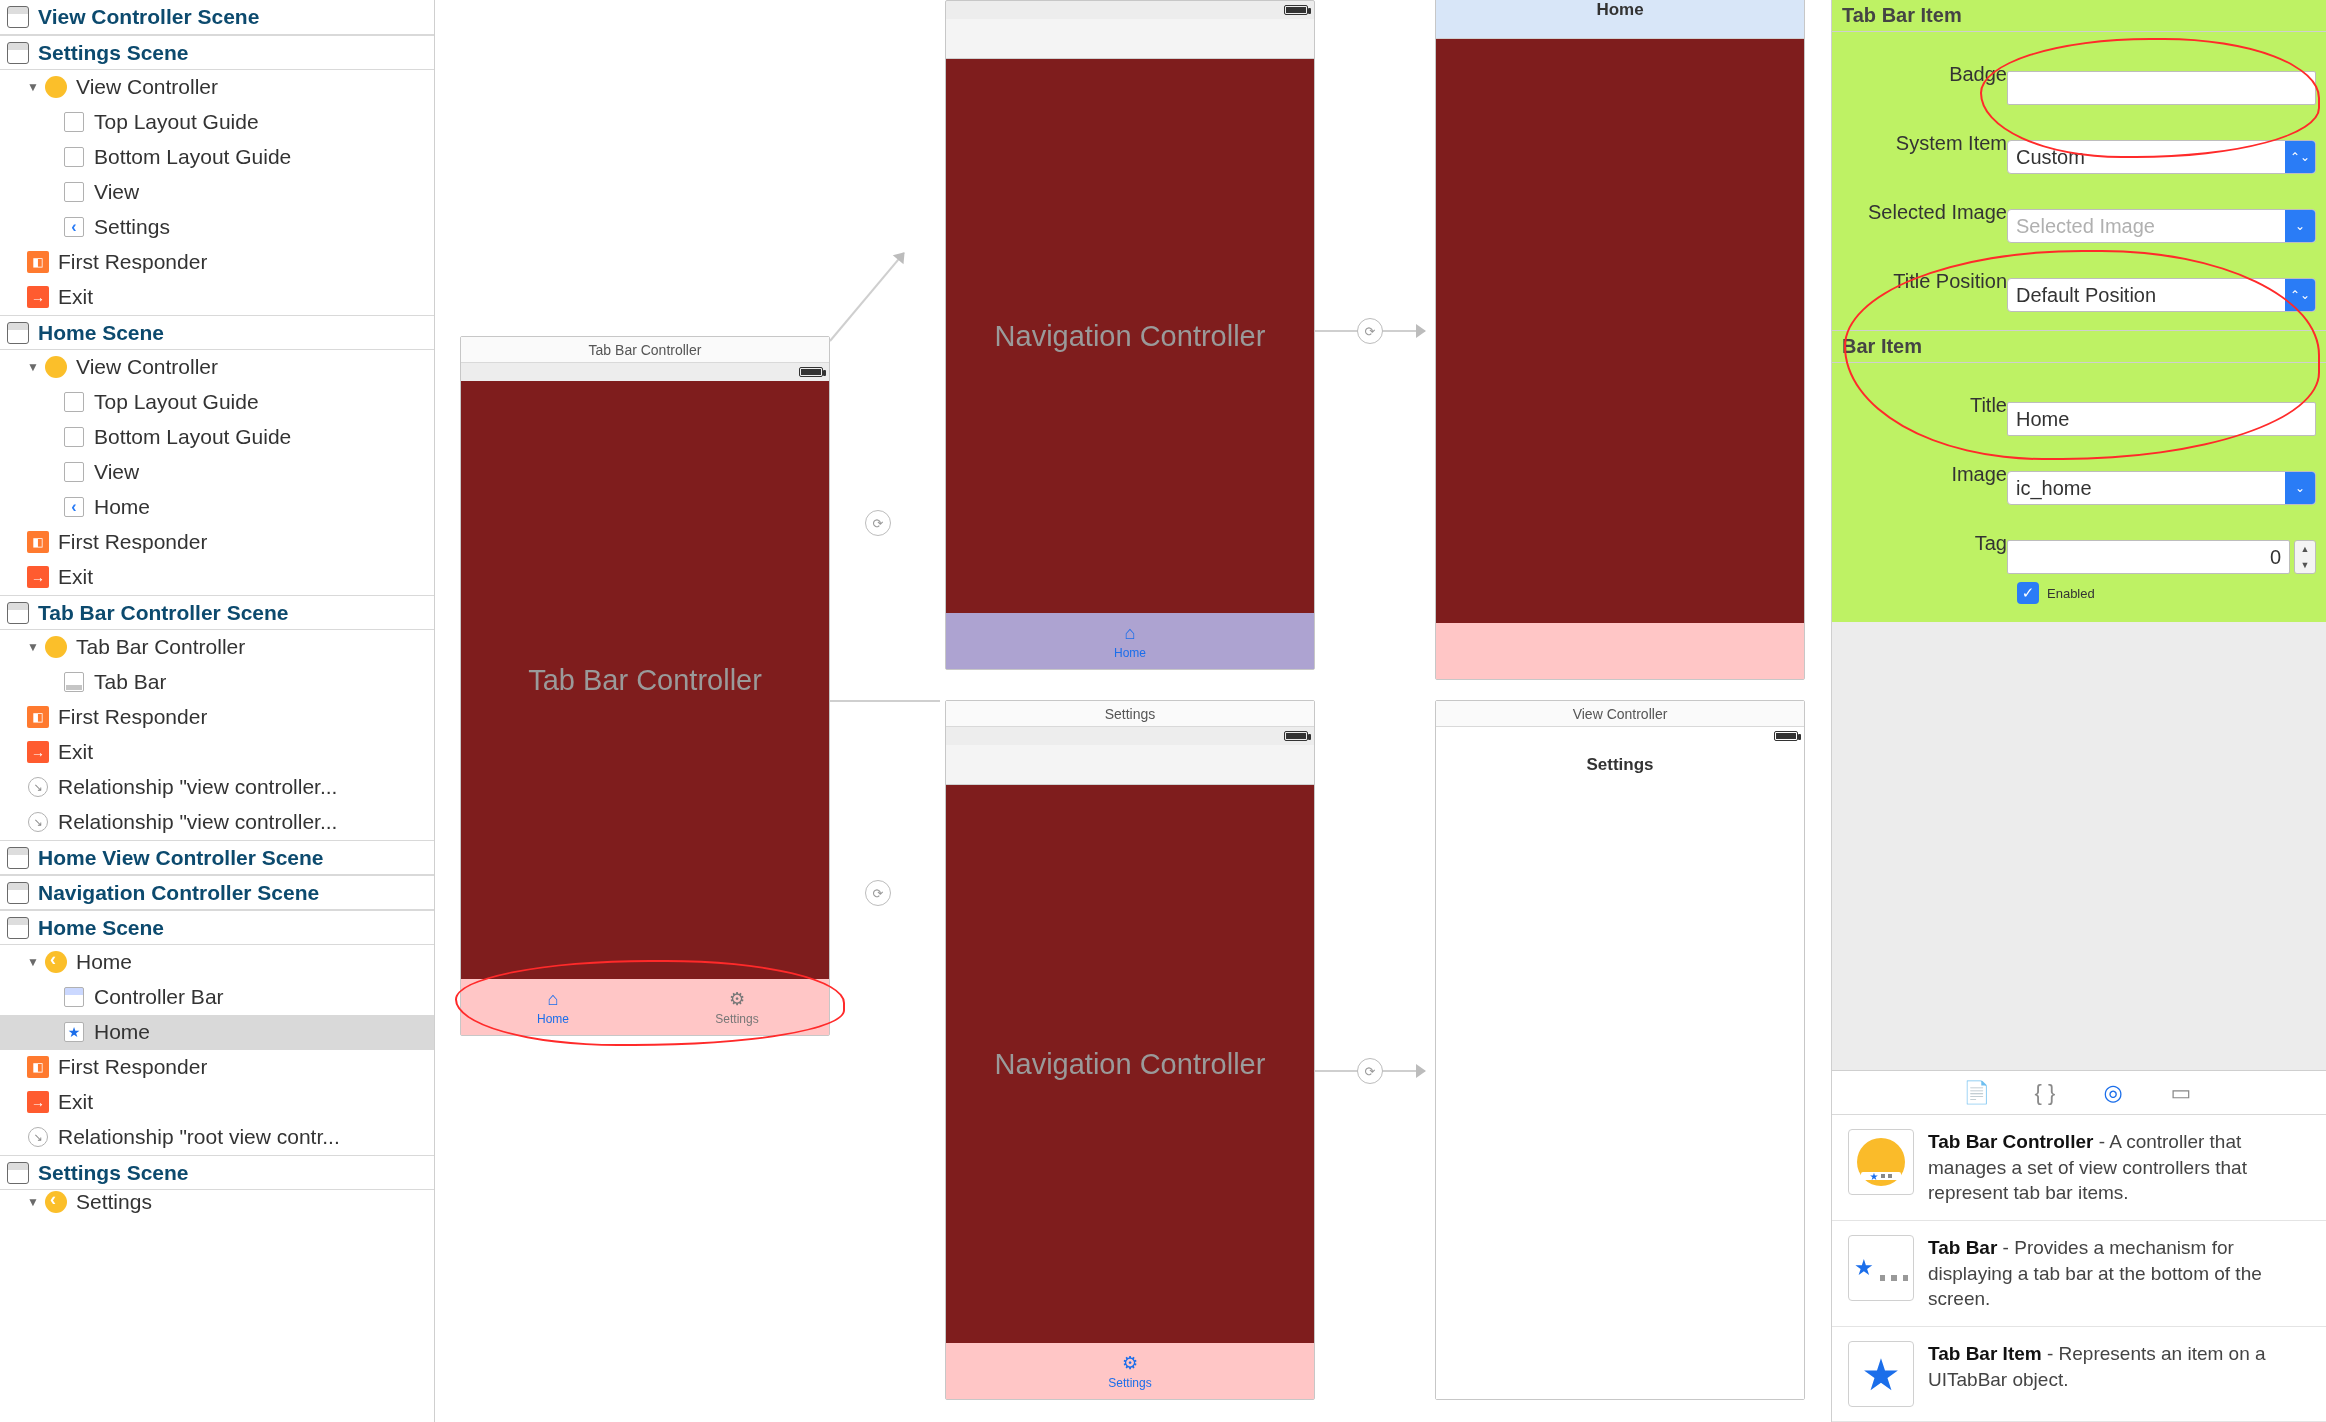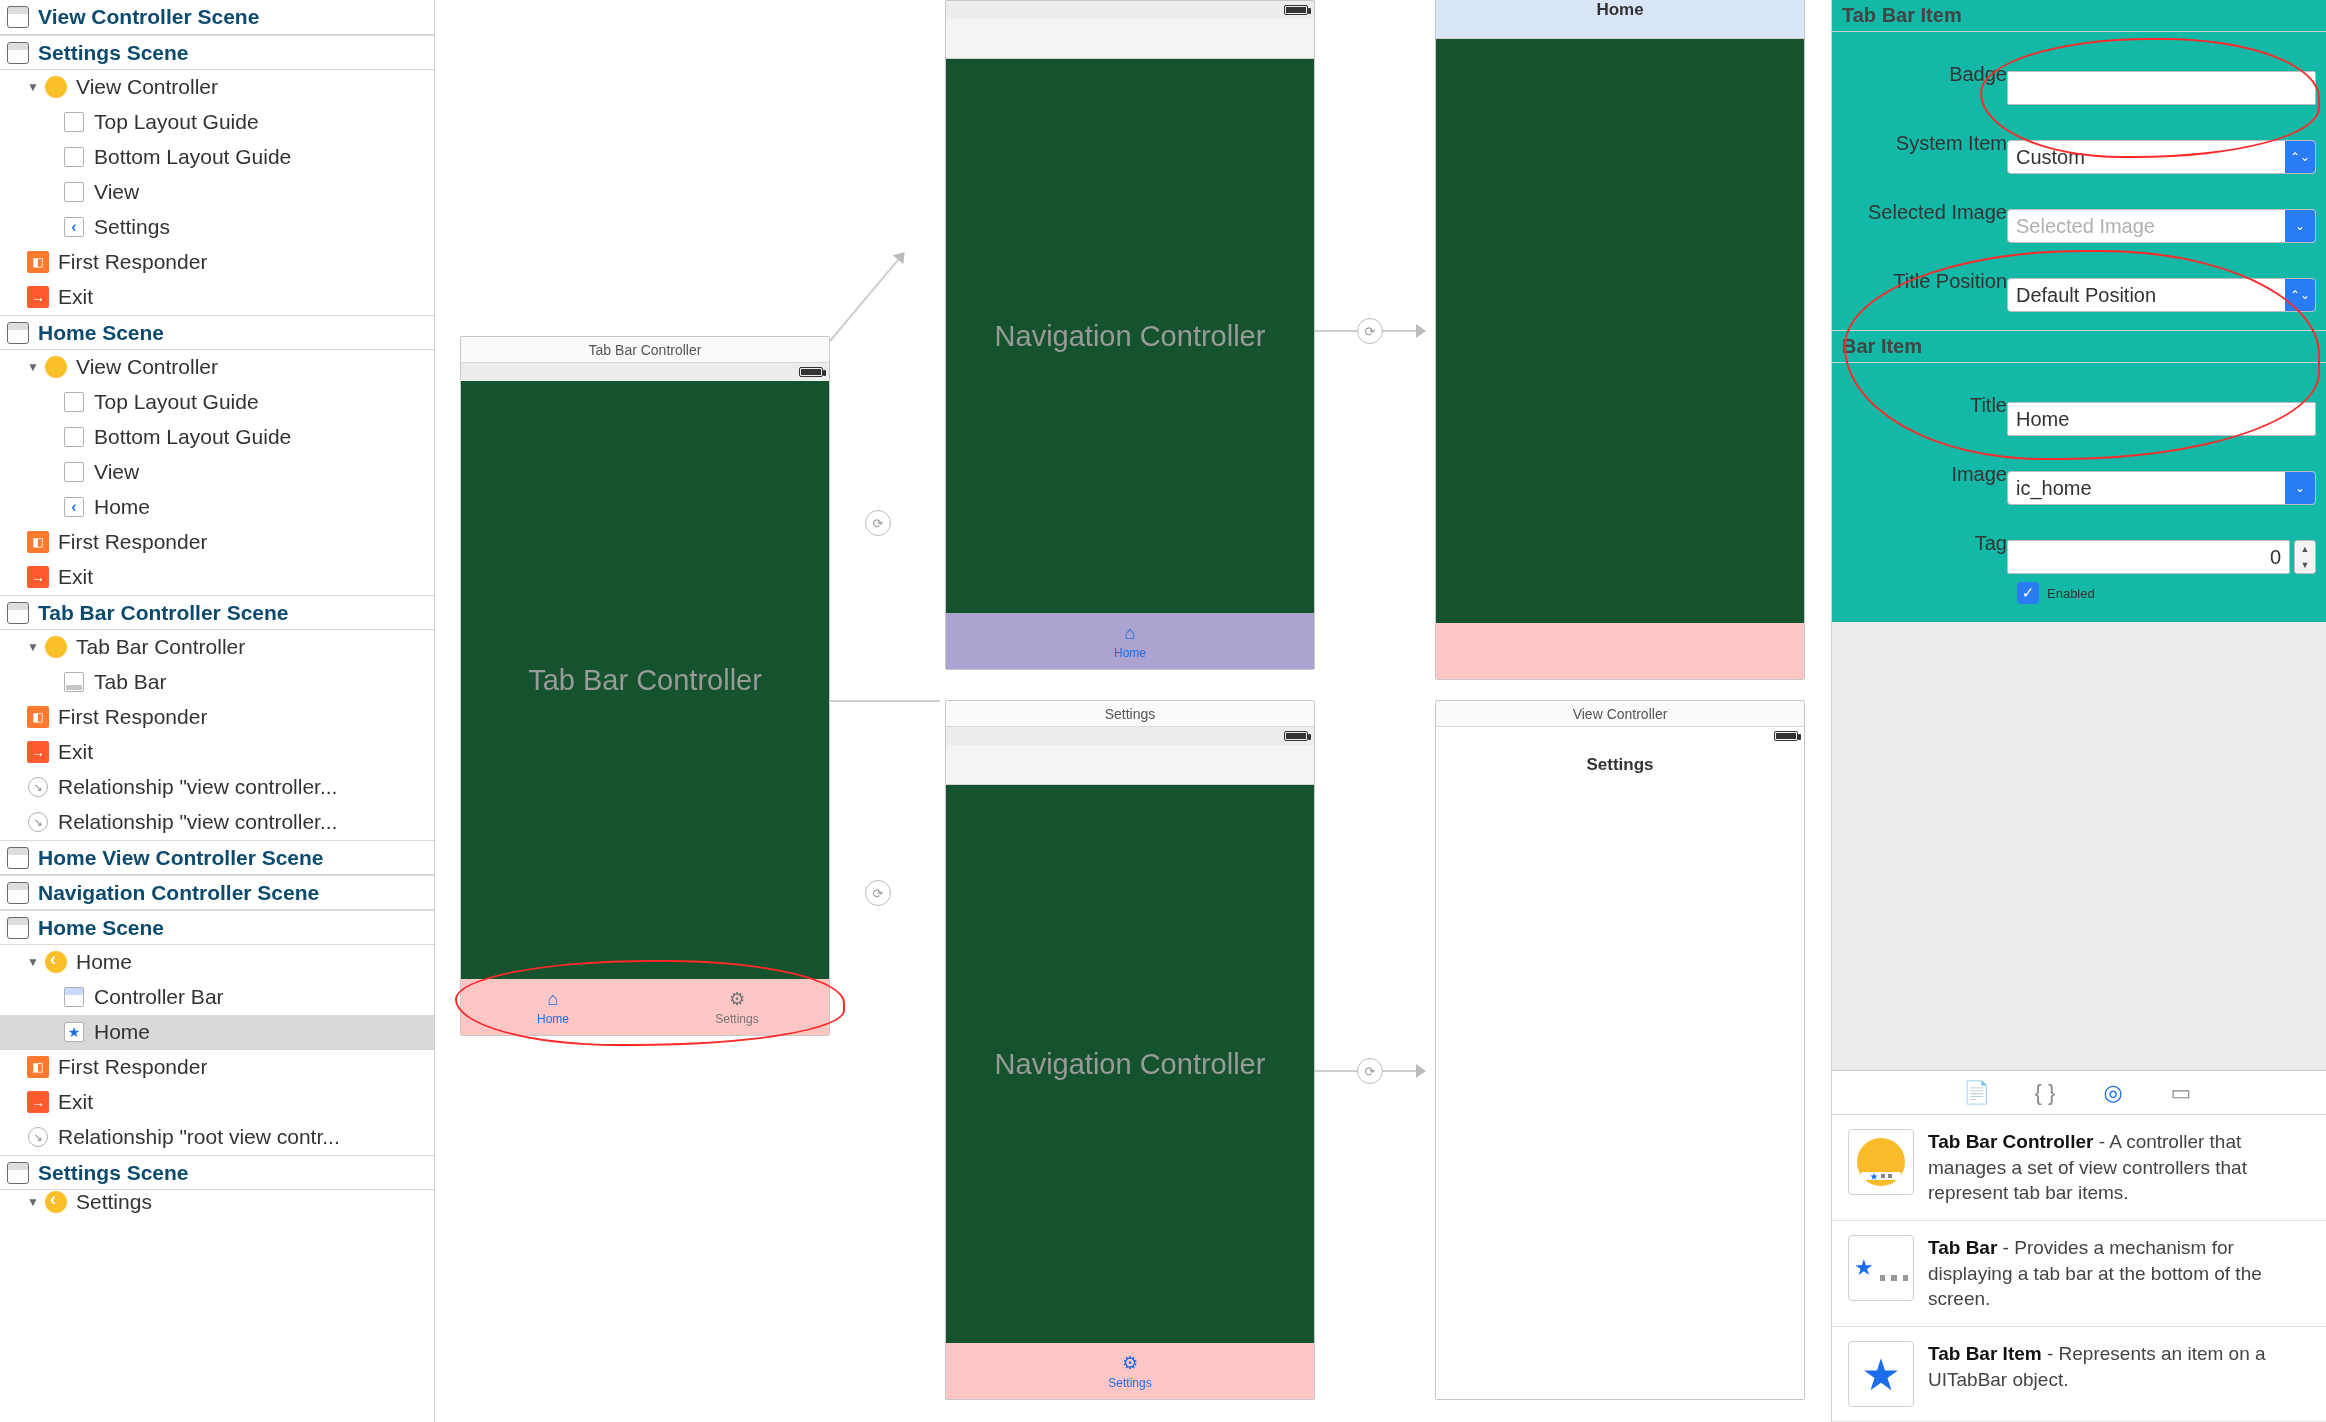--- a/index.html
+++ b/index.html
@@ -100,21 +100,21 @@
   font-size: 14px; color:#555;
 }
 .device .statusbar { height: 18px; display:flex;justify-content:flex-end;align-items:center;padding-right:6px; }
 .device .statusbar .battery{width:24px;height:10px;border:1.5px solid #333;border-radius:2px;position:relative;}
 .device .statusbar .battery::after{content:"";position:absolute;right:-4px;top:2px;width:3px;height:6px;background:#333;border-radius:1px;}
 .device .statusbar .battery .fill{position:absolute;left:1px;top:1px;bottom:1px;right:1px;background:#333;}
 .device .navbar {
   height: 40px; background:#f4f4f4; border-bottom:1px solid #d0d0d0;
   display:flex;align-items:center;justify-content:center;color:#333;font-size:17px;
 }
-.device .body { flex:1; background:#14532d; position:relative; display:flex;align-items:center;justify-content:center; }
+.device .body { flex:1; background:#7f1d1d; position:relative; display:flex;align-items:center;justify-content:center; }
 .device .body .placeholder-title{color:#9a9a9a;font-size:29px;font-weight:400;}
 .device .bottombar {
   height: 56px; display:flex;
 }
 .bottombar-pink { background:#ffc6c6; }
 .bottombar-purple { background:#ada3d1; }
 .tab-item {
   flex:1;display:flex;flex-direction:column;align-items:center;justify-content:center;
   font-size:12px;gap:2px;
 }
@@ -135,21 +135,21 @@
   display:flex;align-items:center;justify-content:center;color:#9a9a9a;font-size:13px;
 }
 
 
 .redmark {
   position:absolute;border:2.5px solid #ff2a2a;pointer-events:none;border-radius:60% 55% 65% 50% / 55% 60% 50% 65%;
 }
 
 
 .inspector {
-  width: 495px; background:#14b8a6; border-left:1px solid #cfcfcf;
+  width: 495px; background:#bef264; border-left:1px solid #cfcfcf;
   display:flex;flex-direction:column;justify-content:flex-end;
 }
 .insp-section-head {
   font-weight:600;color:#444;padding:4px 10px;border-bottom:1px solid #cfcfcf;
   font-size:20px;
 }
 .insp-grid { padding:4px 10px 10px 10px; }
 .insp-row { display:flex;align-items:center;margin:8px 0;}
 .insp-row .lbl { width:165px;text-align:right;color:#333;font-size:20px; }
 .insp-row .ctrl { flex:1;margin-top:27px; }

